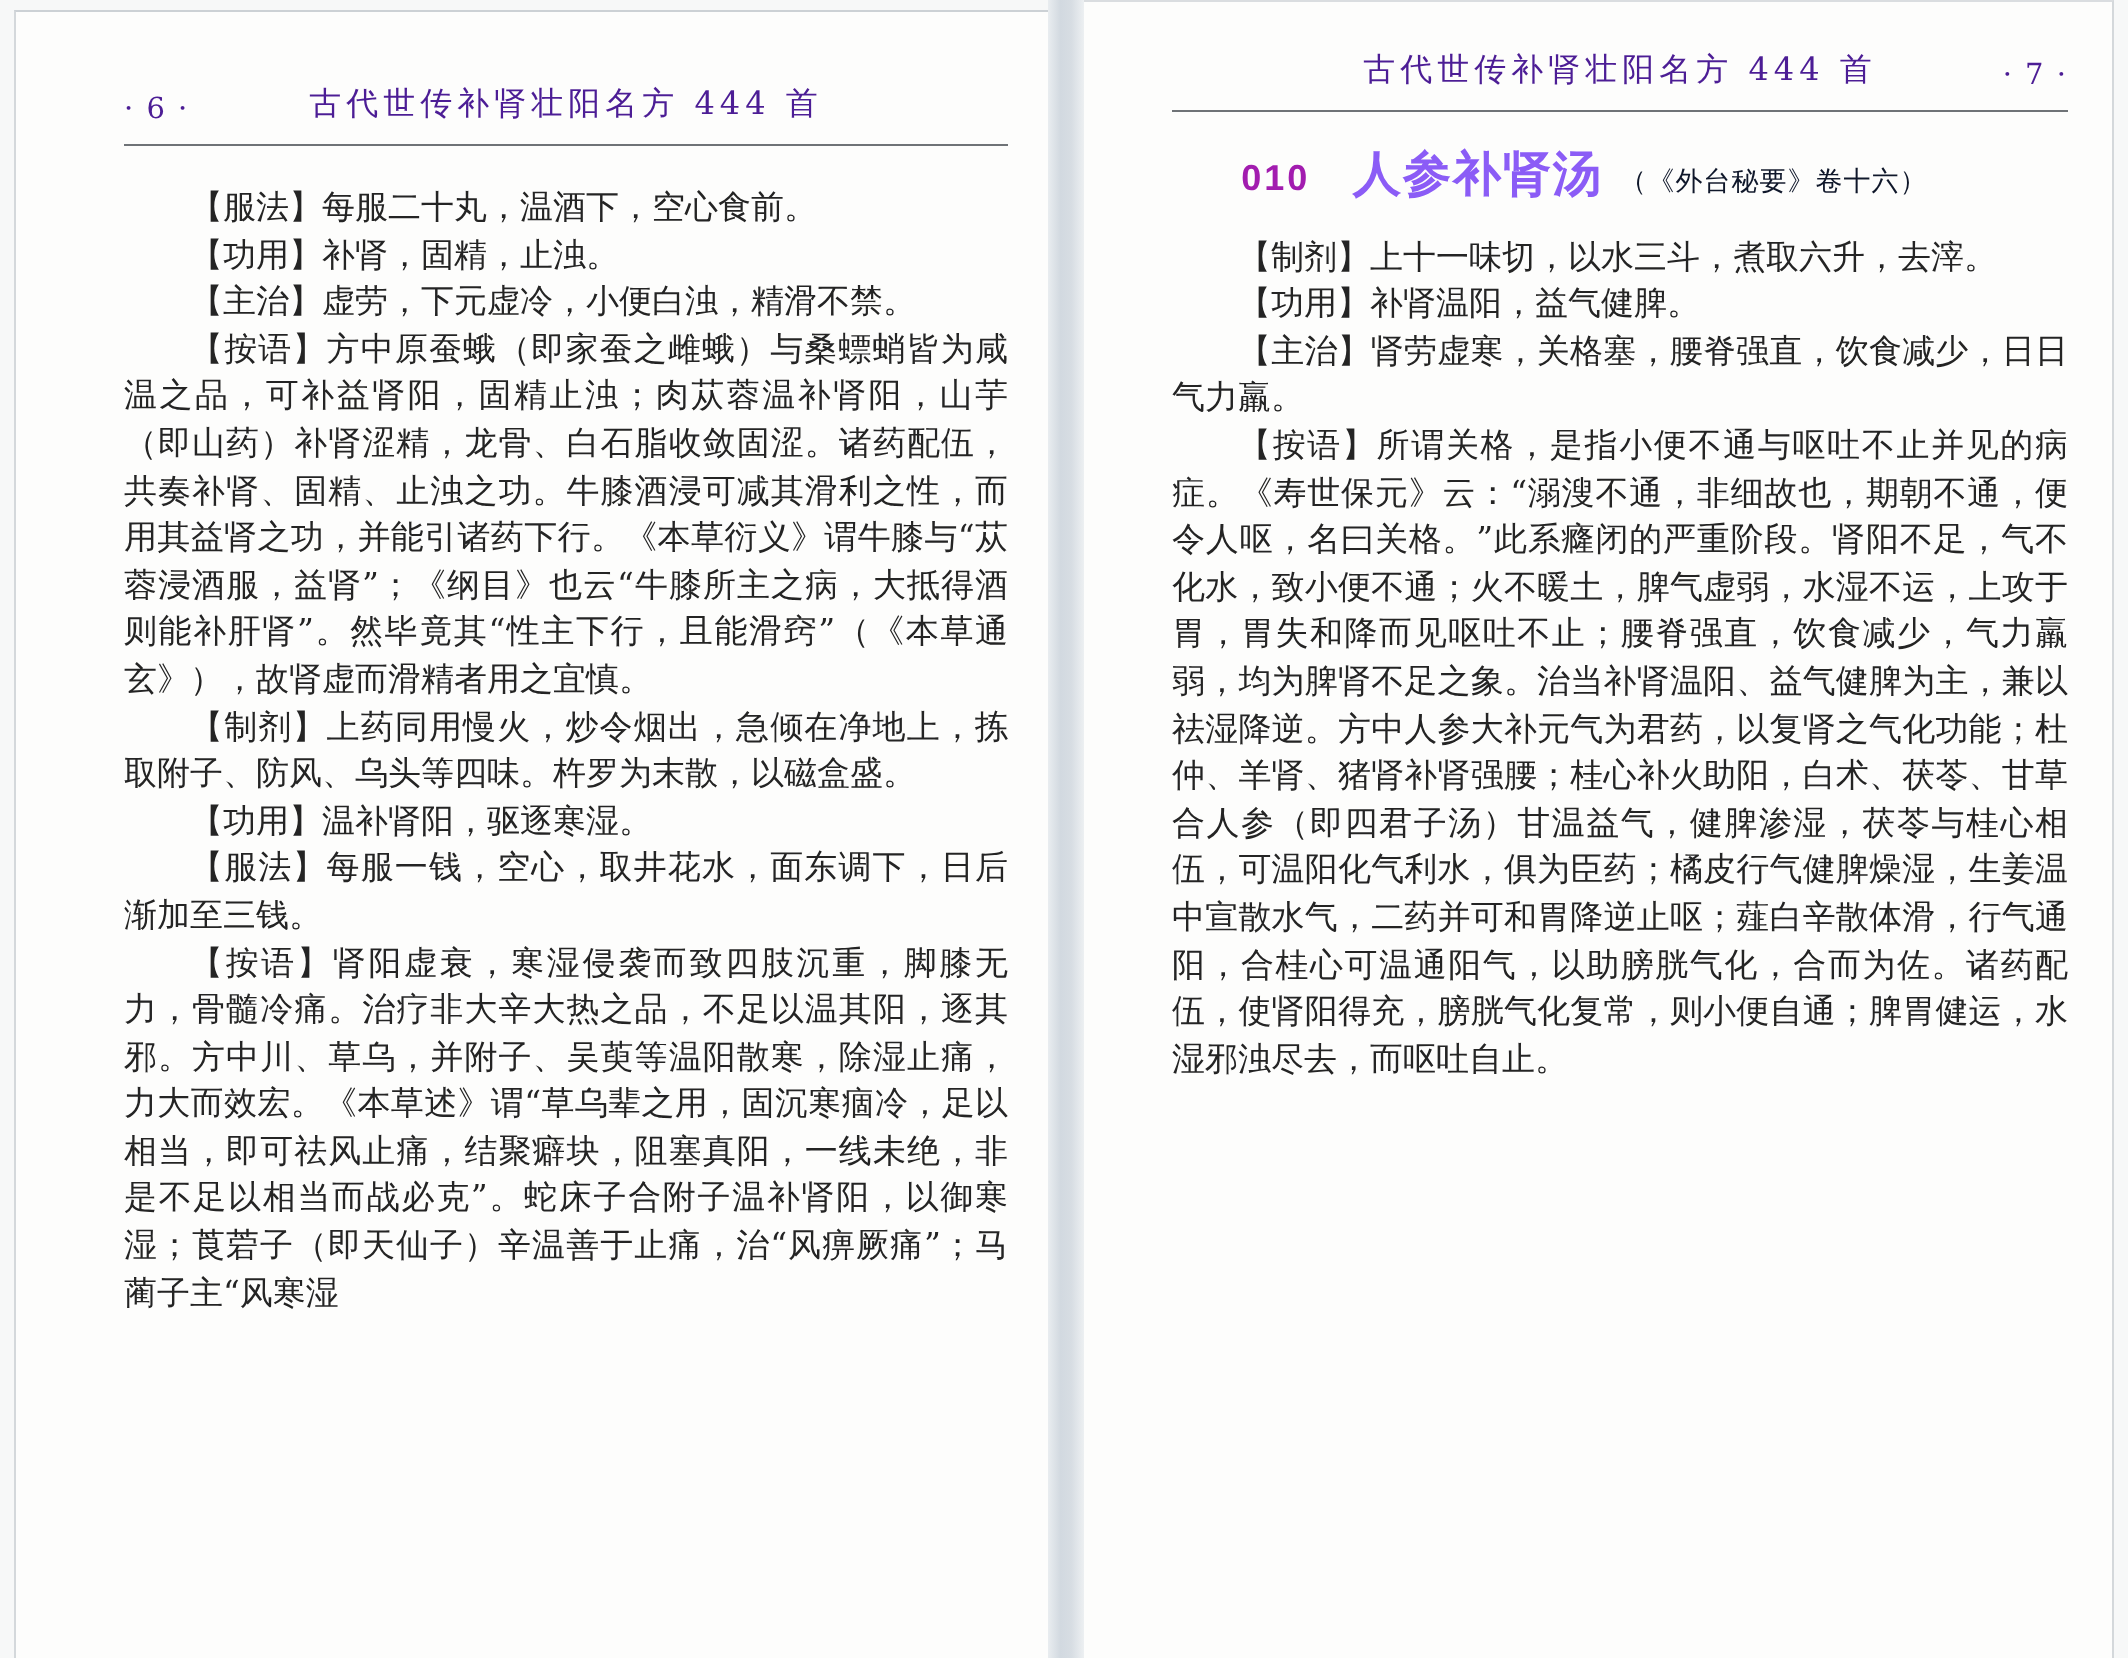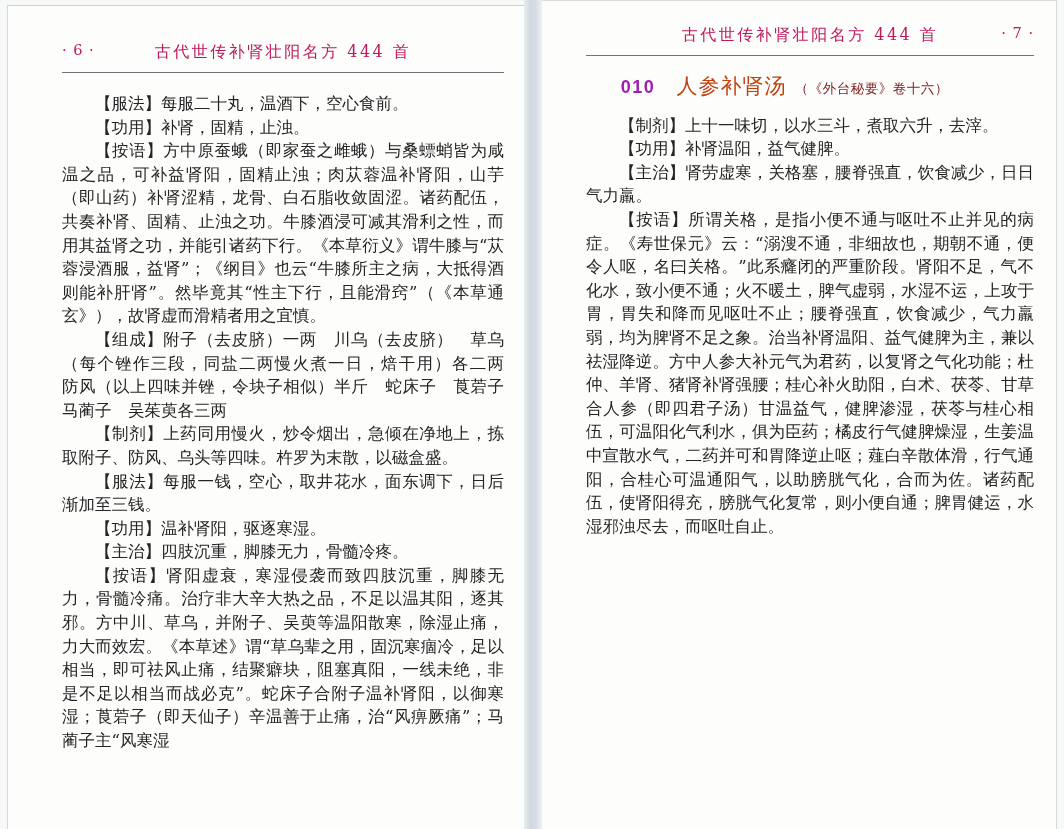--- a/index.html
+++ b/index.html
@@ -51,22 +51,22 @@
   }
   .inner {
     box-sizing: border-box;
     height: 100%;
   }
   .inner-left  { padding: 36px 20px 0 54px; }
   .inner-right { padding: 24px 22px 0 44px; }
 
   .running-head {
     display: flex;
-    align-items: flex-start;
-    color: #be185d;
+    align-items: flex-end;
+    color: #4c1d95;
   }
   .running-head .pageno {
     width: 58px;
     font-size: 14.5px;
     letter-spacing: 1px;
     white-space: nowrap;
   }
   .running-head .pageno.right-side { text-align: right; }
   .running-head .rtitle {
     flex: 1;
@@ -102,30 +102,30 @@
     white-space: nowrap;
   }
   .sec-num {
     font-family: "Liberation Sans", "DejaVu Sans", sans-serif;
     font-weight: bold;
     font-size: 18px;
     letter-spacing: 1.5px;
     color: #a21caf;
   }
   .sec-name {
-    font-weight: normal;
-    font-size: 21px;
+    font-weight: bold;
+    font-size: 24px;
     letter-spacing: 1px;
     margin-left: 16px;
-    color: #c2410c;
+    color: #8b5cf6;
   }
   .sec-source {
     font-size: 13.5px;
     margin-left: 3px;
-    color: #7f1d1d;
+    color: #0f172a;
     letter-spacing: 0.5px;
   }
 
   .artifact {
     position: absolute;
     border-radius: 2px;
     opacity: 0.55;
   }
 </style>
 </head>
@@ -148,28 +148,27 @@
       <div class="running-head">
         <span class="pageno">· 6 ·</span>
         <span class="rtitle">古代世传补肾壮阳名方 444 首</span>
         <span class="pageno"></span>
       </div>
       <hr class="head-rule">
 
       <div class="bodytext">
         <p>【服法】每服二十丸，温酒下，空心食前。</p>
         <p>【功用】补肾，固精，止浊。</p>
+        <p>【主治】虚劳，下元虚冷，小便白浊，精滑不禁。</p>
         <p>【按语】方中原蚕蛾（即家蚕之雌蛾）与桑螵蛸皆为咸温之品，可补益肾阳，固精止浊；肉苁蓉温补肾阳，山芋（即山药）补肾涩精，龙骨、白石脂收敛固涩。诸药配伍，共奏补肾、固精、止浊之功。牛膝酒浸可减其滑利之性，而用其益肾之功，并能引诸药下行。《本草衍义》谓牛膝与“苁蓉浸酒服，益肾”；《纲目》也云“牛膝所主之病，大抵得酒则能补肝肾”。然毕竟其“性主下行，且能滑窍”（《本草通玄》），故肾虚而滑精者用之宜慎。</p>
 
 
-        <p>【组成】附子（去皮脐）一两　川乌（去皮脐）　草乌（每个锉作三段，同盐二两慢火煮一日，焙干用）各二两　防风（以上四味并锉，令块子相似）半斤　蛇床子　莨菪子　马蔺子　吴茱萸各三两</p>
         <p>【制剂】上药同用慢火，炒令烟出，急倾在净地上，拣取附子、防风、乌头等四味。杵罗为末散，以磁盒盛。</p>
+        <p>【功用】温补肾阳，驱逐寒湿。</p>
         <p>【服法】每服一钱，空心，取井花水，面东调下，日后渐加至三钱。</p>
-        <p>【功用】温补肾阳，驱逐寒湿。</p>
-        <p>【主治】四肢沉重，脚膝无力，骨髓冷疼。</p>
         <p>【按语】肾阳虚衰，寒湿侵袭而致四肢沉重，脚膝无力，骨髓冷痛。治疗非大辛大热之品，不足以温其阳，逐其邪。方中川、草乌，并附子、吴萸等温阳散寒，除湿止痛，力大而效宏。《本草述》谓“草乌辈之用，固沉寒痼冷，足以相当，即可祛风止痛，结聚癖块，阻塞真阳，一线未绝，非是不足以相当而战必克”。蛇床子合附子温补肾阳，以御寒湿；莨菪子（即天仙子）辛温善于止痛，治“风痹厥痛”；马蔺子主“风寒湿</p>
       </div>
 
     </div>
   </div>
 
   <div class="page page-right">
     <div class="inner inner-right">
 
       <div class="running-head">

